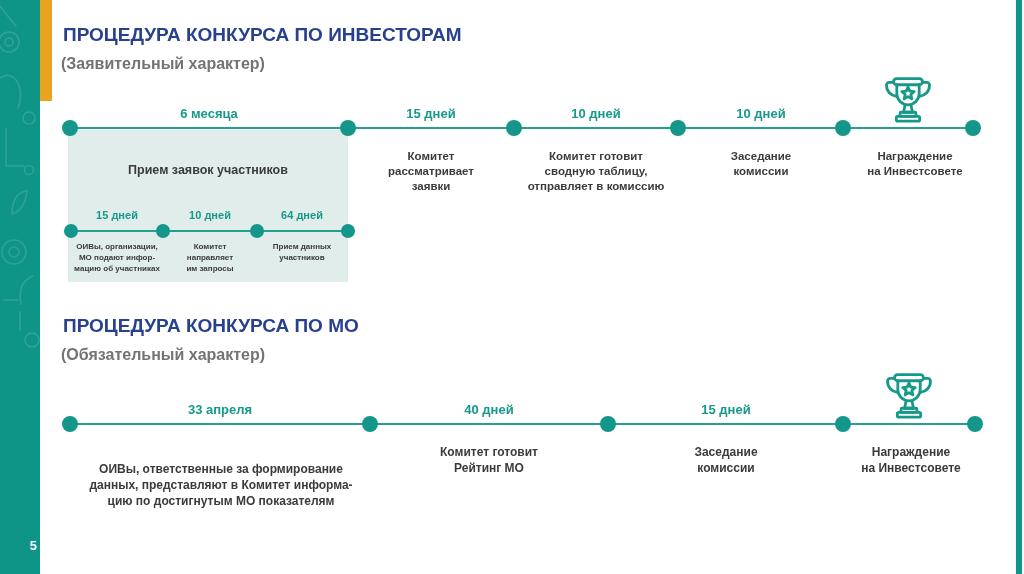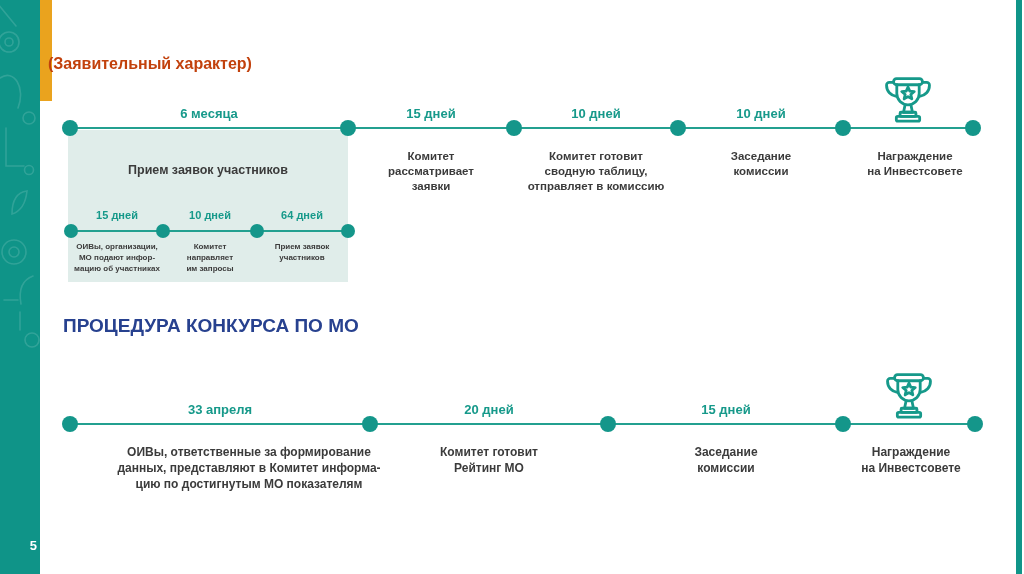--- a/index.html
+++ b/index.html
@@ -7,21 +7,21 @@
   body { font-family:"Liberation Sans", sans-serif; }
   .slide { position:relative; width:1024px; height:574px; background:#ffffff; overflow:hidden; }
 
   .sidebar { position:absolute; left:0; top:0; width:40px; height:574px; background:#0F9488; }
   .sidebar svg { position:absolute; left:0; top:0; }
   .yellow-bar { position:absolute; left:40px; top:0; width:12px; height:101px; background:#EAA31E; }
   .right-bar { position:absolute; left:1016px; top:0; width:6px; height:574px; background:#109589; }
   .page-num { position:absolute; left:0; top:538px; width:37px; text-align:right; color:#ffffff; font-weight:bold; font-size:13px; }
 
   .sec-title { position:absolute; left:63px; color:#27418F; font-weight:bold; font-size:19px; white-space:nowrap; }
-  .sec-subtitle { position:absolute; left:48px; color:#c2410c; font-weight:bold; font-size:16px; white-space:nowrap; }
+  .sec-subtitle { position:absolute; left:61px; color:#737373; font-weight:bold; font-size:16px; white-space:nowrap; }
 
   .tl-line { position:absolute; height:2px; background:#23A090; }
   .tl-dot { position:absolute; width:16px; height:16px; border-radius:50%; background:#14968A; }
   .tl-duration { position:absolute; transform:translateX(-50%); color:#16998A; font-weight:bold; font-size:13px; white-space:nowrap; }
   .tl-step { position:absolute; transform:translateX(-50%); color:#3B3B3B; font-weight:bold; font-size:11.5px; line-height:15px; text-align:center; white-space:pre-line; }
   .tl-step.big { font-size:12px; line-height:16px; }
 
   .box { position:absolute; left:68px; top:130px; width:280px; height:152px; background:#E0EDEA; }
   .box-title { position:absolute; left:68px; top:163px; width:280px; text-align:center; color:#3B3B3B; font-weight:bold; font-size:12.5px; }
   .sub-dot { position:absolute; width:14px; height:14px; border-radius:50%; background:#14968A; }
@@ -52,20 +52,21 @@
         <path d="M20 330 v-18"></path>
         <path d="M4 300 h14"></path>
         <circle cx="32" cy="340" r="7"></circle>
       </g>
     </svg>
     <div class="page-num">5</div>
   </div>
   <div class="yellow-bar"></div>
   <div class="right-bar"></div>
 
+  <div class="sec-title" style="top:24px;">ПРОЦЕДУРА КОНКУРСА ПО ИНВЕСТОРАМ</div>
   <div class="sec-subtitle" style="top:55px;">(Заявительный характер)</div>
 
   <div class="box"></div>
 
   <div class="tl-line" style="left:70px; top:127px; width:903px;"></div>
   <div class="tl-dot" style="left:62px; top:120px;"></div>
   <div class="tl-dot" style="left:340px; top:120px;"></div>
   <div class="tl-dot" style="left:506px; top:120px;"></div>
   <div class="tl-dot" style="left:670px; top:120px;"></div>
   <div class="tl-dot" style="left:835px; top:120px;"></div>
@@ -110,50 +111,51 @@
   <div class="sub-duration" style="left:117px; top:209px;">15 дней</div>
   <div class="sub-duration" style="left:210px; top:209px;">10 дней</div>
   <div class="sub-duration" style="left:302px; top:209px;">64 дней</div>
 
   <div class="sub-step" style="left:117px; top:241px;">ОИВы, организации,
 МО подают инфор-
 мацию об участниках</div>
   <div class="sub-step" style="left:210px; top:241px;">Комитет
 направляет
 им запросы</div>
-  <div class="sub-step" style="left:302px; top:241px;">Прием заявок
+  <div class="sub-step" style="left:302px; top:241px;">Прием данных
 участников</div>
 
   <div class="sec-title" style="top:315px;text-align:center;">ПРОЦЕДУРА КОНКУРСА ПО МО</div>
+  <div class="sec-subtitle" style="top:346px;">(Обязательный характер)</div>
 
   <div class="tl-line" style="left:70px; top:423px; width:905px;"></div>
   <div class="tl-dot" style="left:62px; top:416px;"></div>
   <div class="tl-dot" style="left:362px; top:416px;"></div>
   <div class="tl-dot" style="left:600px; top:416px;"></div>
   <div class="tl-dot" style="left:835px; top:416px;"></div>
   <div class="tl-dot" style="left:967px; top:416px;"></div>
 
   <div class="tl-duration" style="left:220px; top:402px;">33 апреля</div>
-  <div class="tl-duration" style="left:489px; top:402px;">20 дней</div>
+  <div class="tl-duration" style="left:489px; top:402px;">40 дней</div>
   <div class="tl-duration" style="left:726px; top:402px;">15 дней</div>
 
   <svg class="trophy" style="left:881px; top:370px;" viewBox="0 0 60 60">
     <g fill="none" stroke="#16998A" stroke-width="3" stroke-linejoin="round" stroke-linecap="round">
       <rect x="14.5" y="5" width="31" height="6.5" rx="3.2"></rect>
       <path d="M18 11.5 V21 a12 12 0 0 0 24 0 V11.5"></path>
       <path d="M14.5 9 H10 a3 3 0 0 0 -3 3 c0 6.5 4.5 11 10.5 12"></path>
       <path d="M45.5 9 H50 a3 3 0 0 1 3 3 c0 6.5 -4.5 11 -10.5 12"></path>
       <path d="M30 14 L31.9 18.4 L36.7 18.8 L33 22 L34.1 26.7 L30 24.2 L25.9 26.7 L27 22 L23.3 18.8 L28.1 18.4 Z"></path>
       <path d="M26.8 33.5 L25.2 41 H34.8 L33.2 33.5"></path>
       <rect x="21.5" y="41" width="17" height="4.5" rx="1"></rect>
       <rect x="17.5" y="45.5" width="25" height="5" rx="1.5"></rect>
     </g>
   </svg>
 
-  <div class="tl-step big" style="left:221px; top:444px;margin-left:28px;">ОИВы, ответственные за формирование
+  <div class="tl-step big" style="left:221px; top:461px;">ОИВы, ответственные за формирование
 данных, представляют в Комитет информа-
 цию по достигнутым МО показателям</div>
   <div class="tl-step big" style="left:489px; top:444px;">Комитет готовит
 Рейтинг МО</div>
   <div class="tl-step big" style="left:726px; top:444px;">Заседание
 комиссии</div>
   <div class="tl-step big" style="left:911px; top:444px;">Награждение
 на Инвестсовете</div>
 
 </div>

